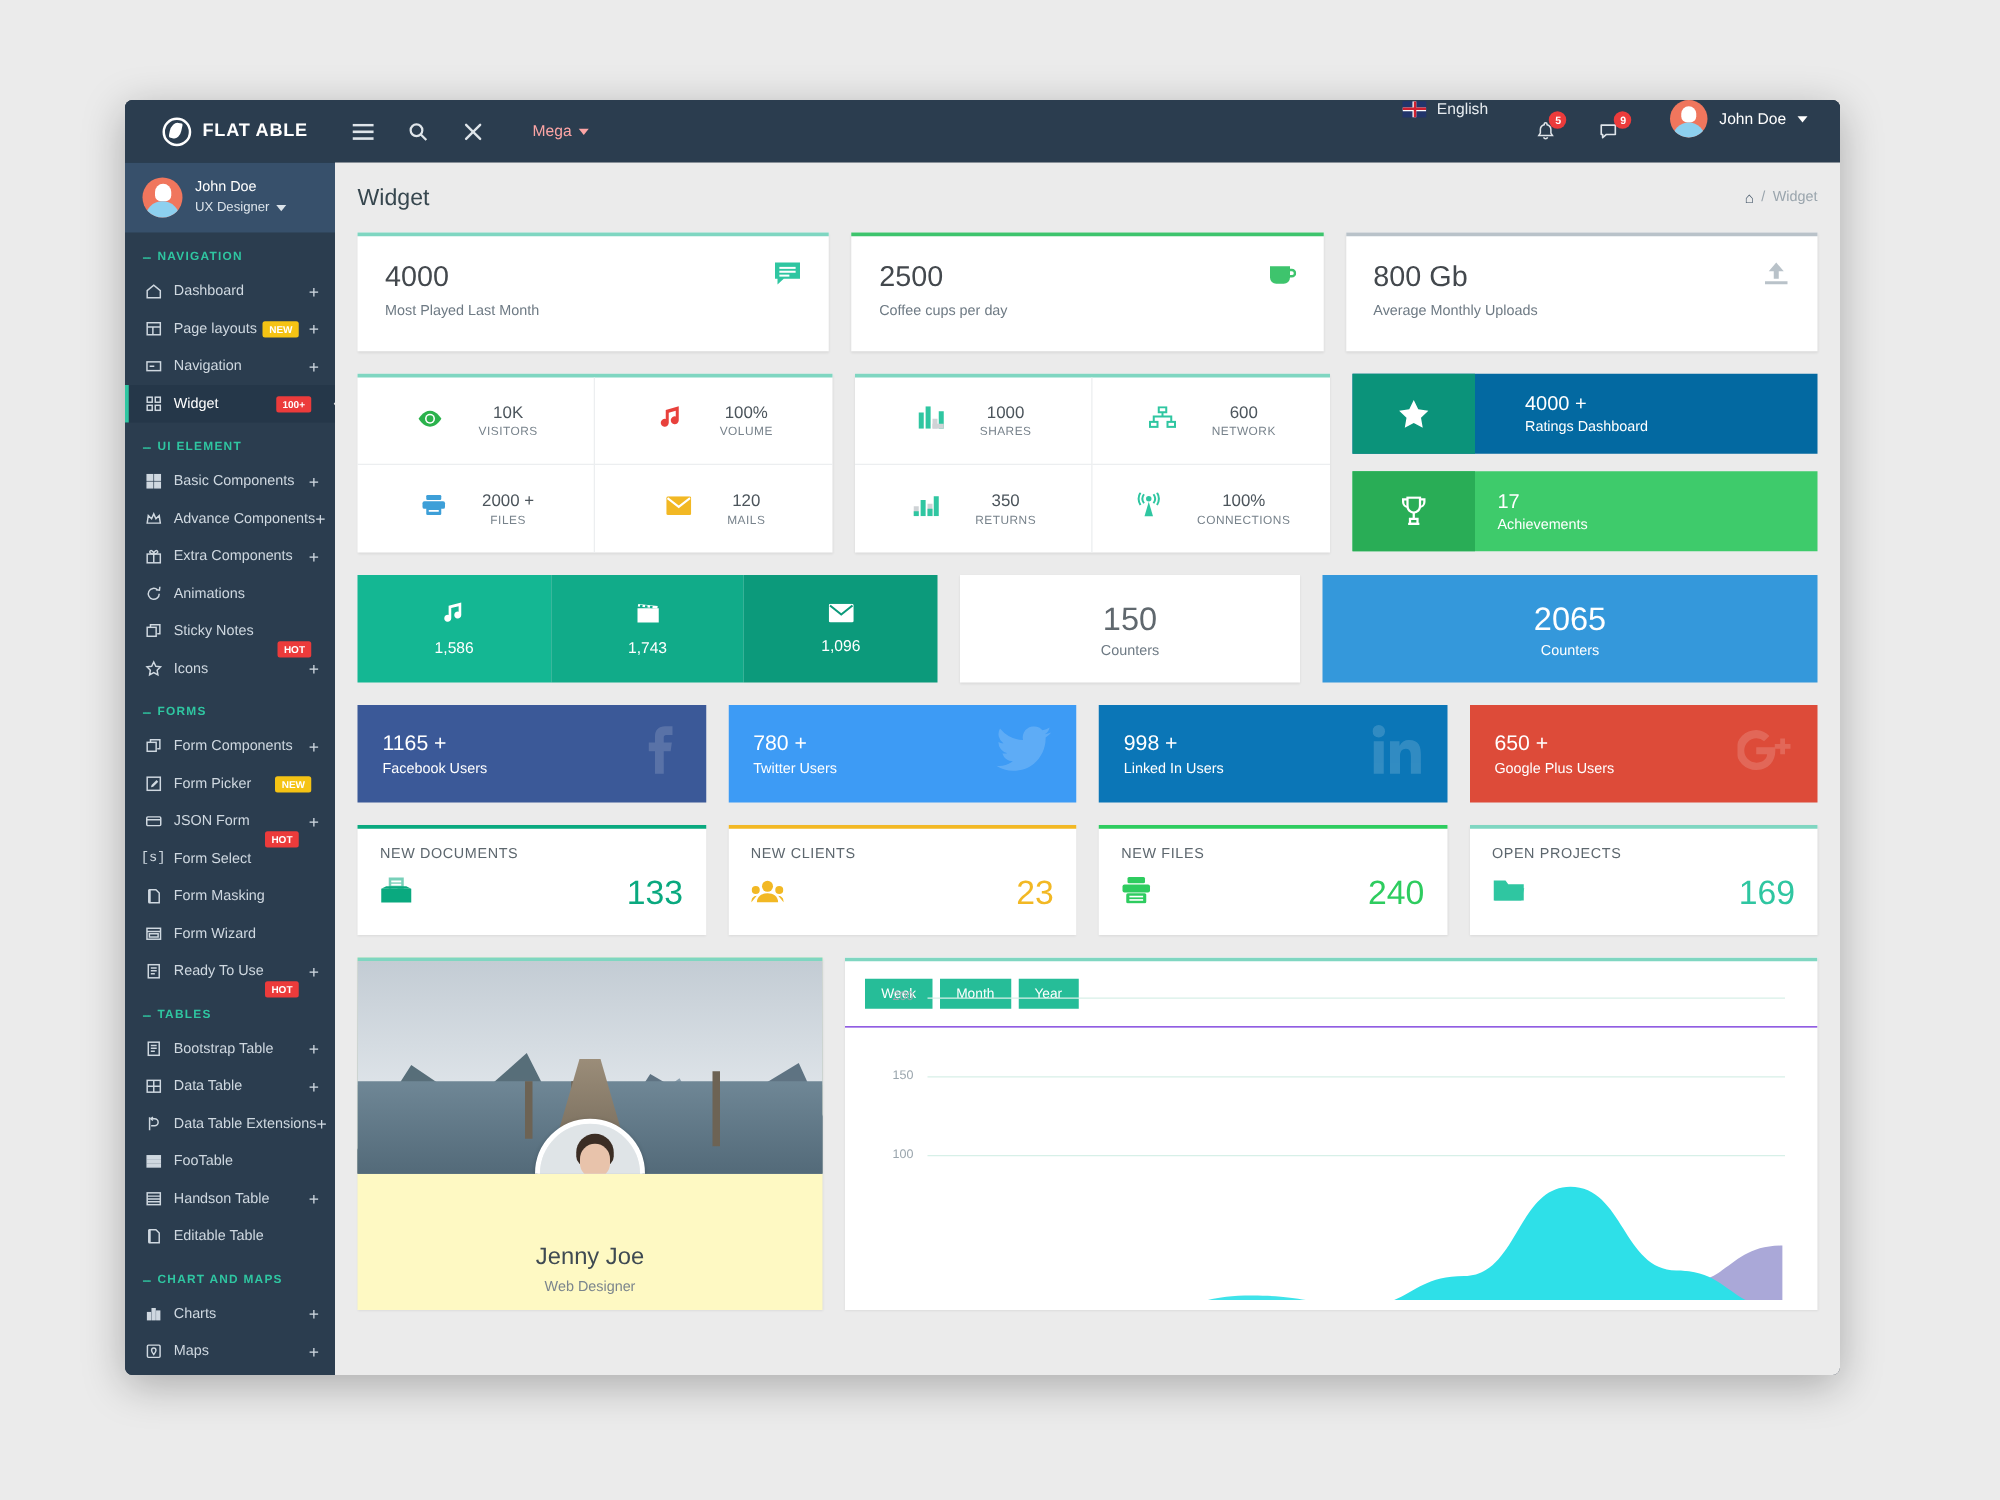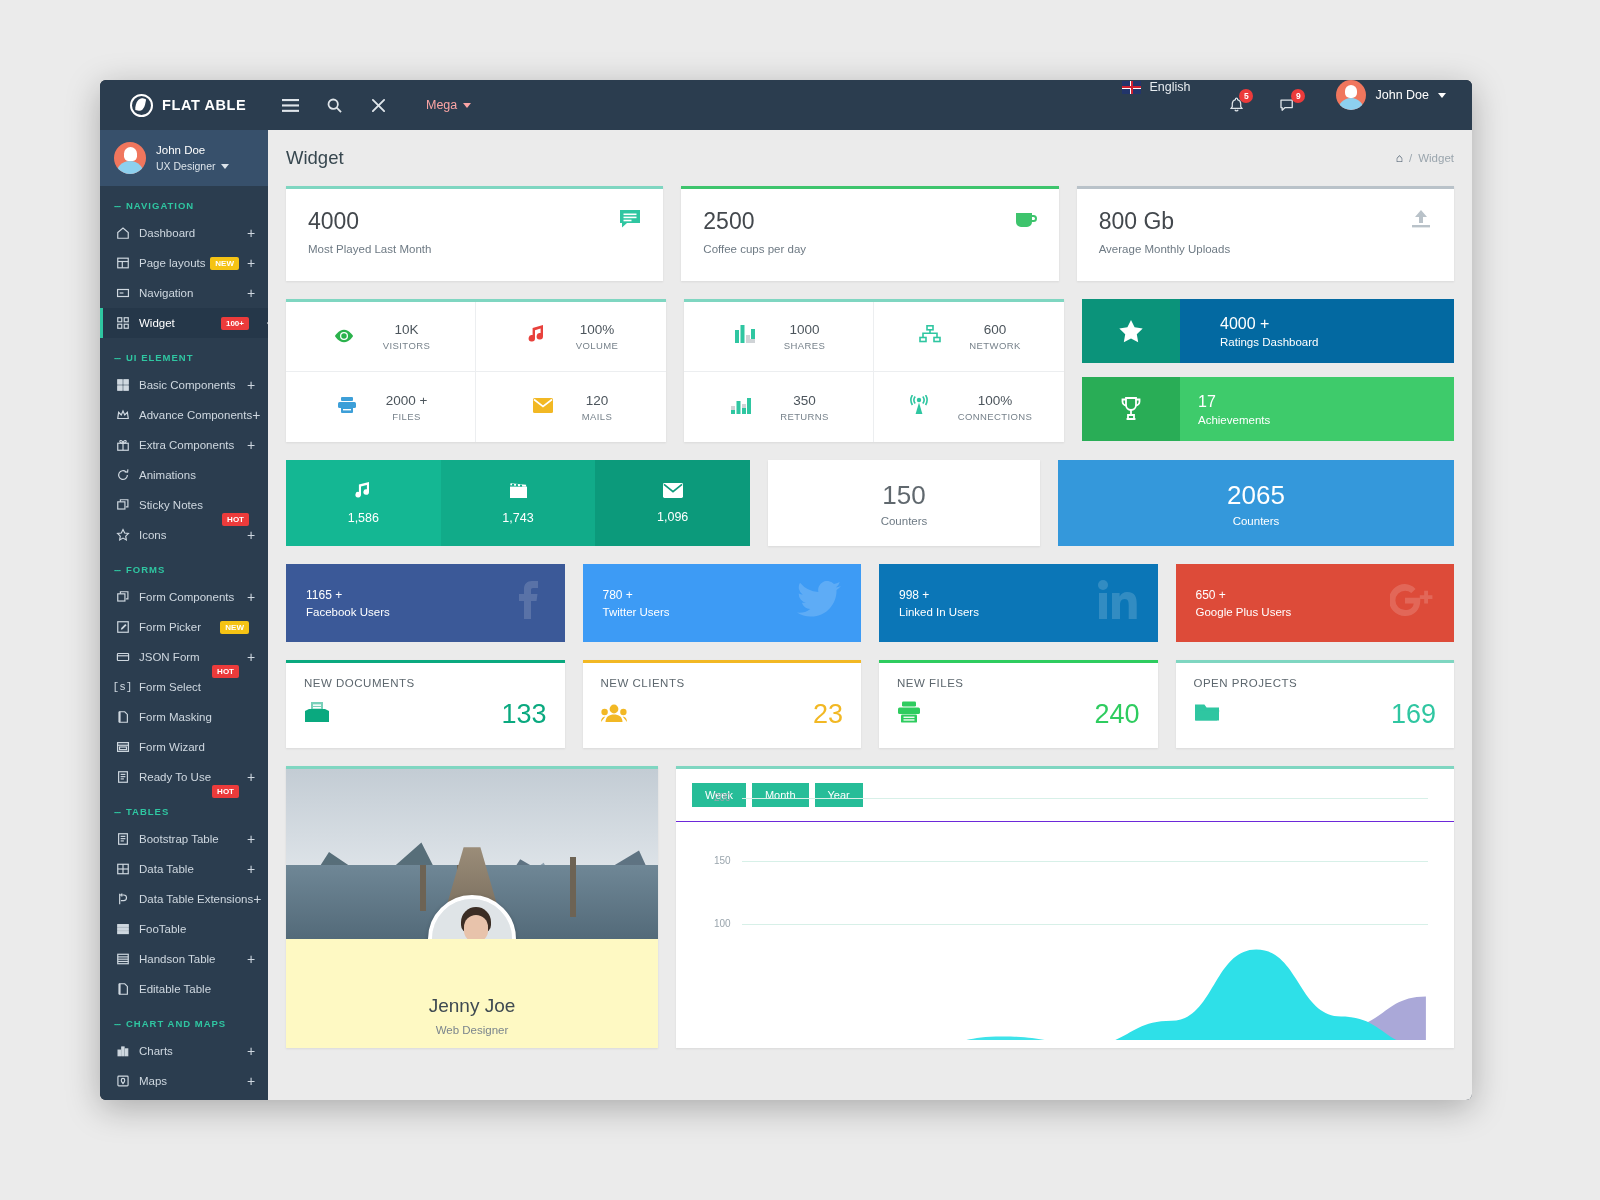--- a/index.html
+++ b/index.html
@@ -190,21 +190,21 @@
   .tri .ti { font-size: 17px; }
   .tri .tv { font-size: 12.5px; }
   .counter-white { width: 272px; flex:0 0 272px; background:#fff; display:flex; flex-direction:column; align-items:center; justify-content:center; height:86px;}
   .counter-white .cn { font-size: 26px; color:#60686e; font-weight:300;}
   .counter-white .cl { font-size: 11.5px; color:#6e7a84; margin-top:4px;}
   .counter-blue { flex:1; display:flex; flex-direction:column; align-items:center; justify-content:center; height:86px; color:#fff;}
   .counter-blue .cn { font-size: 26px; font-weight:300;}
   .counter-blue .cl { font-size: 11.5px; margin-top:4px;}
   
   .social { flex:1; height: 78px; color:#fff; display:flex; align-items:center; padding: 0 20px; position:relative; overflow:hidden;}
-  .social .snum { font-size: 12px; }
+  .social .snum { font-size: 17px; }
   .social .slab { font-size: 11.5px; margin-top: 4px;}
   .social .sico { margin-left:auto; font-size: 38px; opacity:.38; line-height:1; font-weight:bold;}
   
   .doccard { flex:1; background:#fff; }
   .doccard .dbody { padding: 14px 18px 18px 18px; }
   .dtitle { font-size: 11.5px; color:#5d676e; letter-spacing:.5px;}
   .drow { display:flex; align-items:center; margin-top: 10px;}
   .dico { font-size: 23px; }
   .dnum { margin-left:auto; font-size: 27px; font-weight: 300;}
   

